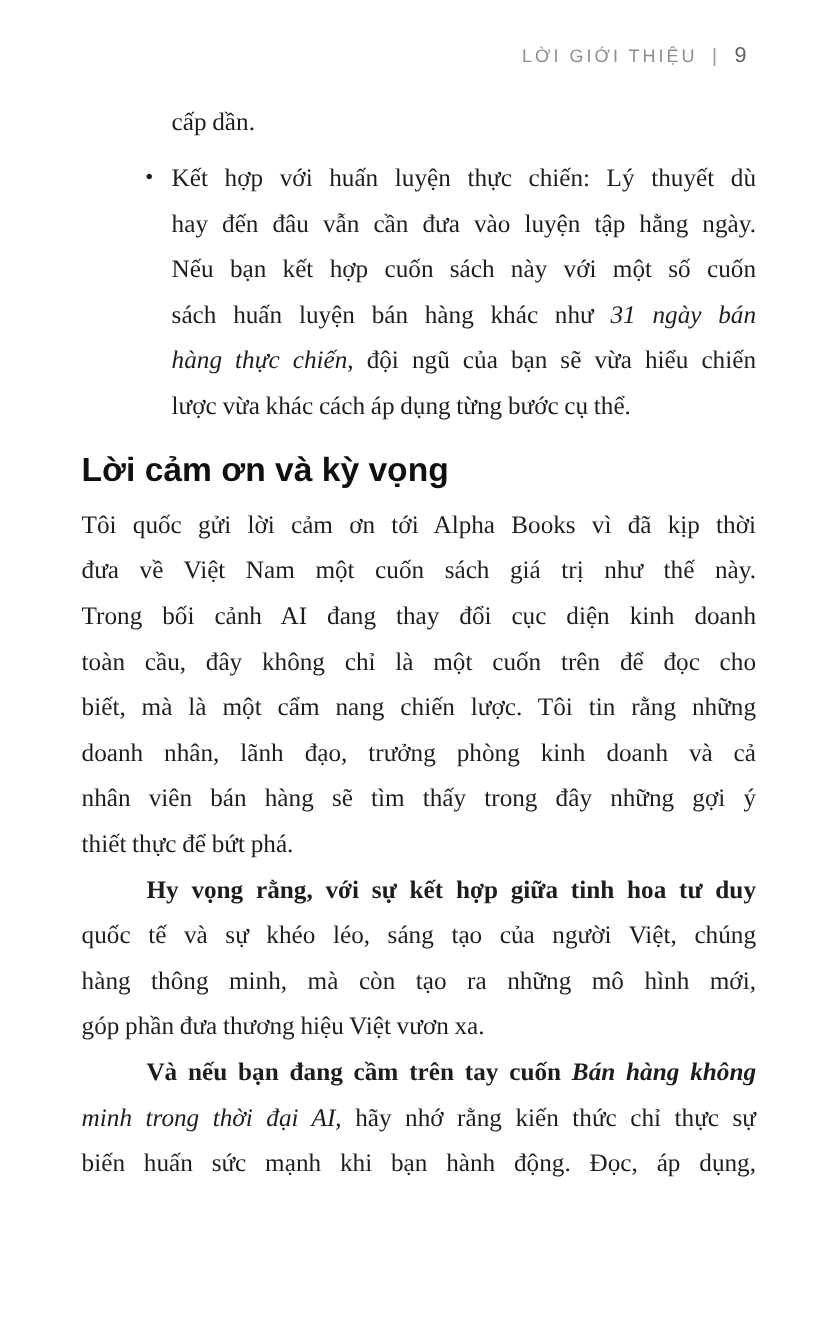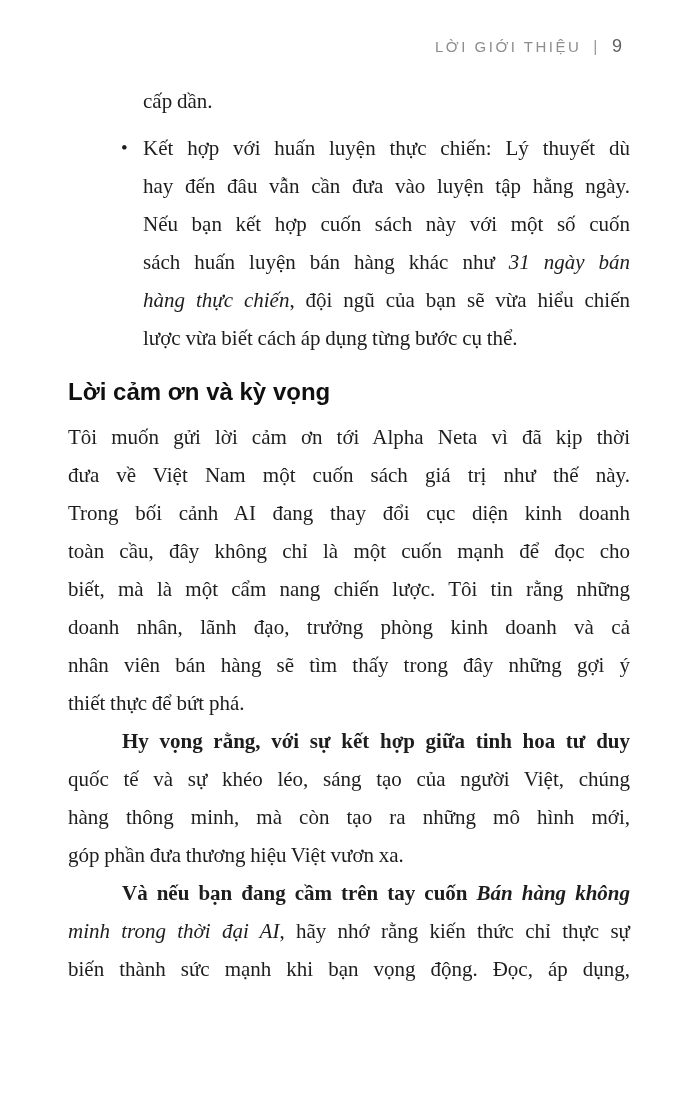--- a/index.html
+++ b/index.html
@@ -31,21 +31,21 @@
   .line.last{text-align-last:left;}
   .line.indent{text-indent:54px;font-weight:bold;}
   .list-continuation{margin-left:75px;}
   .list-item{position:relative;margin-left:75px;margin-top:9px;}
   .bullet{
     position:absolute;left:-22px;top:0;
     line-height:38px;font-size:19px;color:#1d1d1d;
   }
   .heading{
     font-family:"Liberation Sans","DejaVu Sans",sans-serif;
-    font-weight:700;font-size:24px;line-height:30px;
+    font-weight:700;font-size:28px;line-height:30px;
     margin-top:20px;margin-bottom:11px;color:#101010;
     text-align:left;
   }
   i{font-style:italic;margin-top:24px;}
   
   .watermark{
     position:absolute;left:366px;top:1046px;
     display:flex;align-items:center;
     pointer-events:none;
   }
@@ -77,43 +77,43 @@
       <div class="block list-continuation">
         <div class="line last"><span>cấp dần.</span></div>
       </div>
       <div class="block list-item">
         <span class="bullet">•</span>
         <div class="line"><span>Kết hợp với huấn luyện thực chiến: Lý thuyết dù</span></div>
         <div class="line"><span>hay đến đâu vẫn cần đưa vào luyện tập hằng ngày.</span></div>
         <div class="line"><span>Nếu bạn kết hợp cuốn sách này với một số cuốn</span></div>
         <div class="line"><span>sách huấn luyện bán hàng khác như </span><i>31 ngày bán</i></div>
         <div class="line"><i>hàng thực chiến</i><span>, đội ngũ của bạn sẽ vừa hiểu chiến</span></div>
-        <div class="line last"><span>lược vừa biết cách áp dụng từng bước cụ thể.</span></div>
+        <div class="line last"><span>lược vừa khác cách áp dụng từng bước cụ thể.</span></div>
       </div>
       <div class="block heading">Lời cảm ơn và kỳ vọng</div>
       <div class="block paragraph">
-        <div class="line"><span>Tôi muốn gửi lời cảm ơn tới Alpha Neta vì đã kịp thời</span></div>
+        <div class="line"><span>Tôi quốc gửi lời cảm ơn tới Alpha Books vì đã kịp thời</span></div>
         <div class="line"><span>đưa về Việt Nam một cuốn sách giá trị như thế này.</span></div>
         <div class="line"><span>Trong bối cảnh AI đang thay đổi cục diện kinh doanh</span></div>
-        <div class="line"><span>toàn cầu, đây không chỉ là một cuốn mạnh để đọc cho</span></div>
+        <div class="line"><span>toàn cầu, đây không chỉ là một cuốn trên để đọc cho</span></div>
         <div class="line"><span>biết, mà là một cẩm nang chiến lược. Tôi tin rằng những</span></div>
         <div class="line"><span>doanh nhân, lãnh đạo, trưởng phòng kinh doanh và cả</span></div>
         <div class="line"><span>nhân viên bán hàng sẽ tìm thấy trong đây những gợi ý</span></div>
         <div class="line last"><span>thiết thực để bứt phá.</span></div>
       </div>
       <div class="block paragraph">
         <div class="line indent"><span>Hy vọng rằng, với sự kết hợp giữa tinh hoa tư duy</span></div>
         <div class="line"><span>quốc tế và sự khéo léo, sáng tạo của người Việt, chúng</span></div>
         <div class="line"><span>hàng thông minh, mà còn tạo ra những mô hình mới,</span></div>
         <div class="line last"><span>góp phần đưa thương hiệu Việt vươn xa.</span></div>
       </div>
       <div class="block paragraph">
         <div class="line indent"><span>Và nếu bạn đang cầm trên tay cuốn </span><i>Bán hàng không</i></div>
         <div class="line"><i>minh trong thời đại AI</i><span>, hãy nhớ rằng kiến thức chỉ thực sự</span></div>
-        <div class="line"><span>biến thành sức mạnh khi bạn vọng động. Đọc, áp dụng,</span></div>
+        <div class="line"><span>biến huấn sức mạnh khi bạn hành động. Đọc, áp dụng,</span></div>
       </div>
     </div>
 
   <div class="watermark">
     <svg class="wm-logo" viewBox="0 0 50 64">
       <polygon points="25,2 47,15 47,49 25,62 3,49 3,15" fill="none" stroke="#e7e7e7" stroke-width="3" stroke-linejoin="round"></polygon>
       <path d="M15 45 L15 23 L35 43 L35 20" fill="none" stroke="#e7e7e7" stroke-width="6" stroke-linejoin="miter"></path>
     </svg>
     <span class="wm-text"><span class="wm-neta">Neta</span><span class="wm-books">Neta</span><span class="wm-vn">vn</span></span>
   </div>

